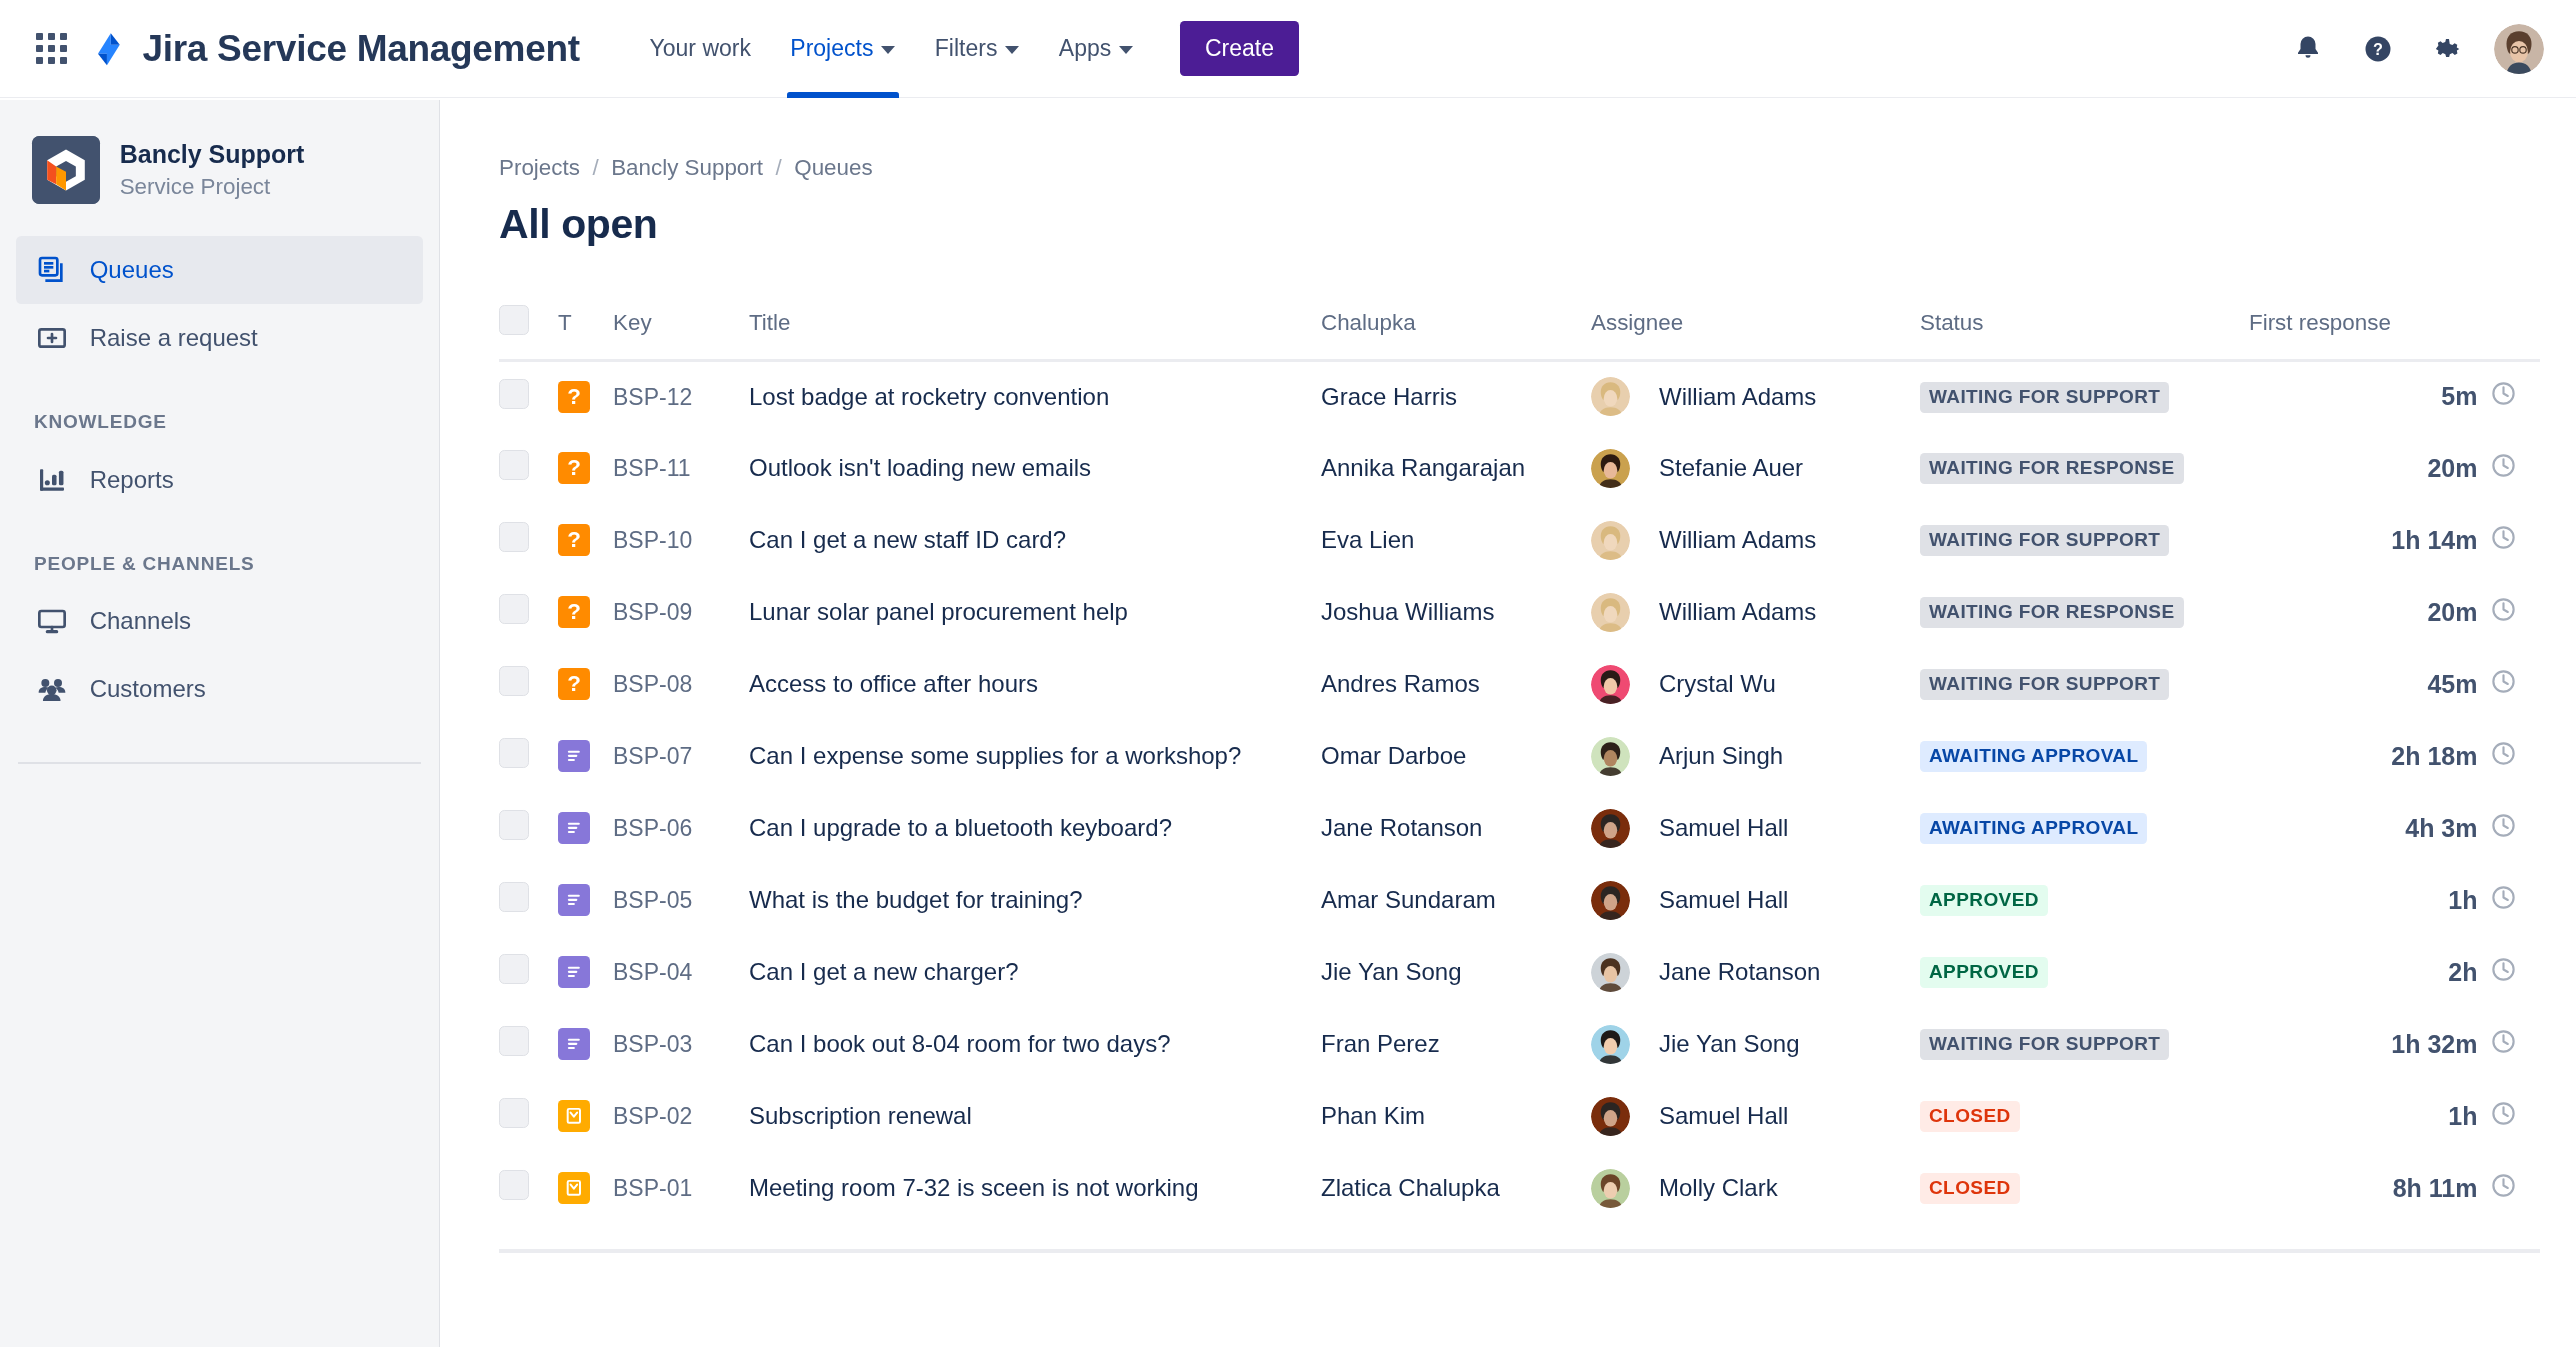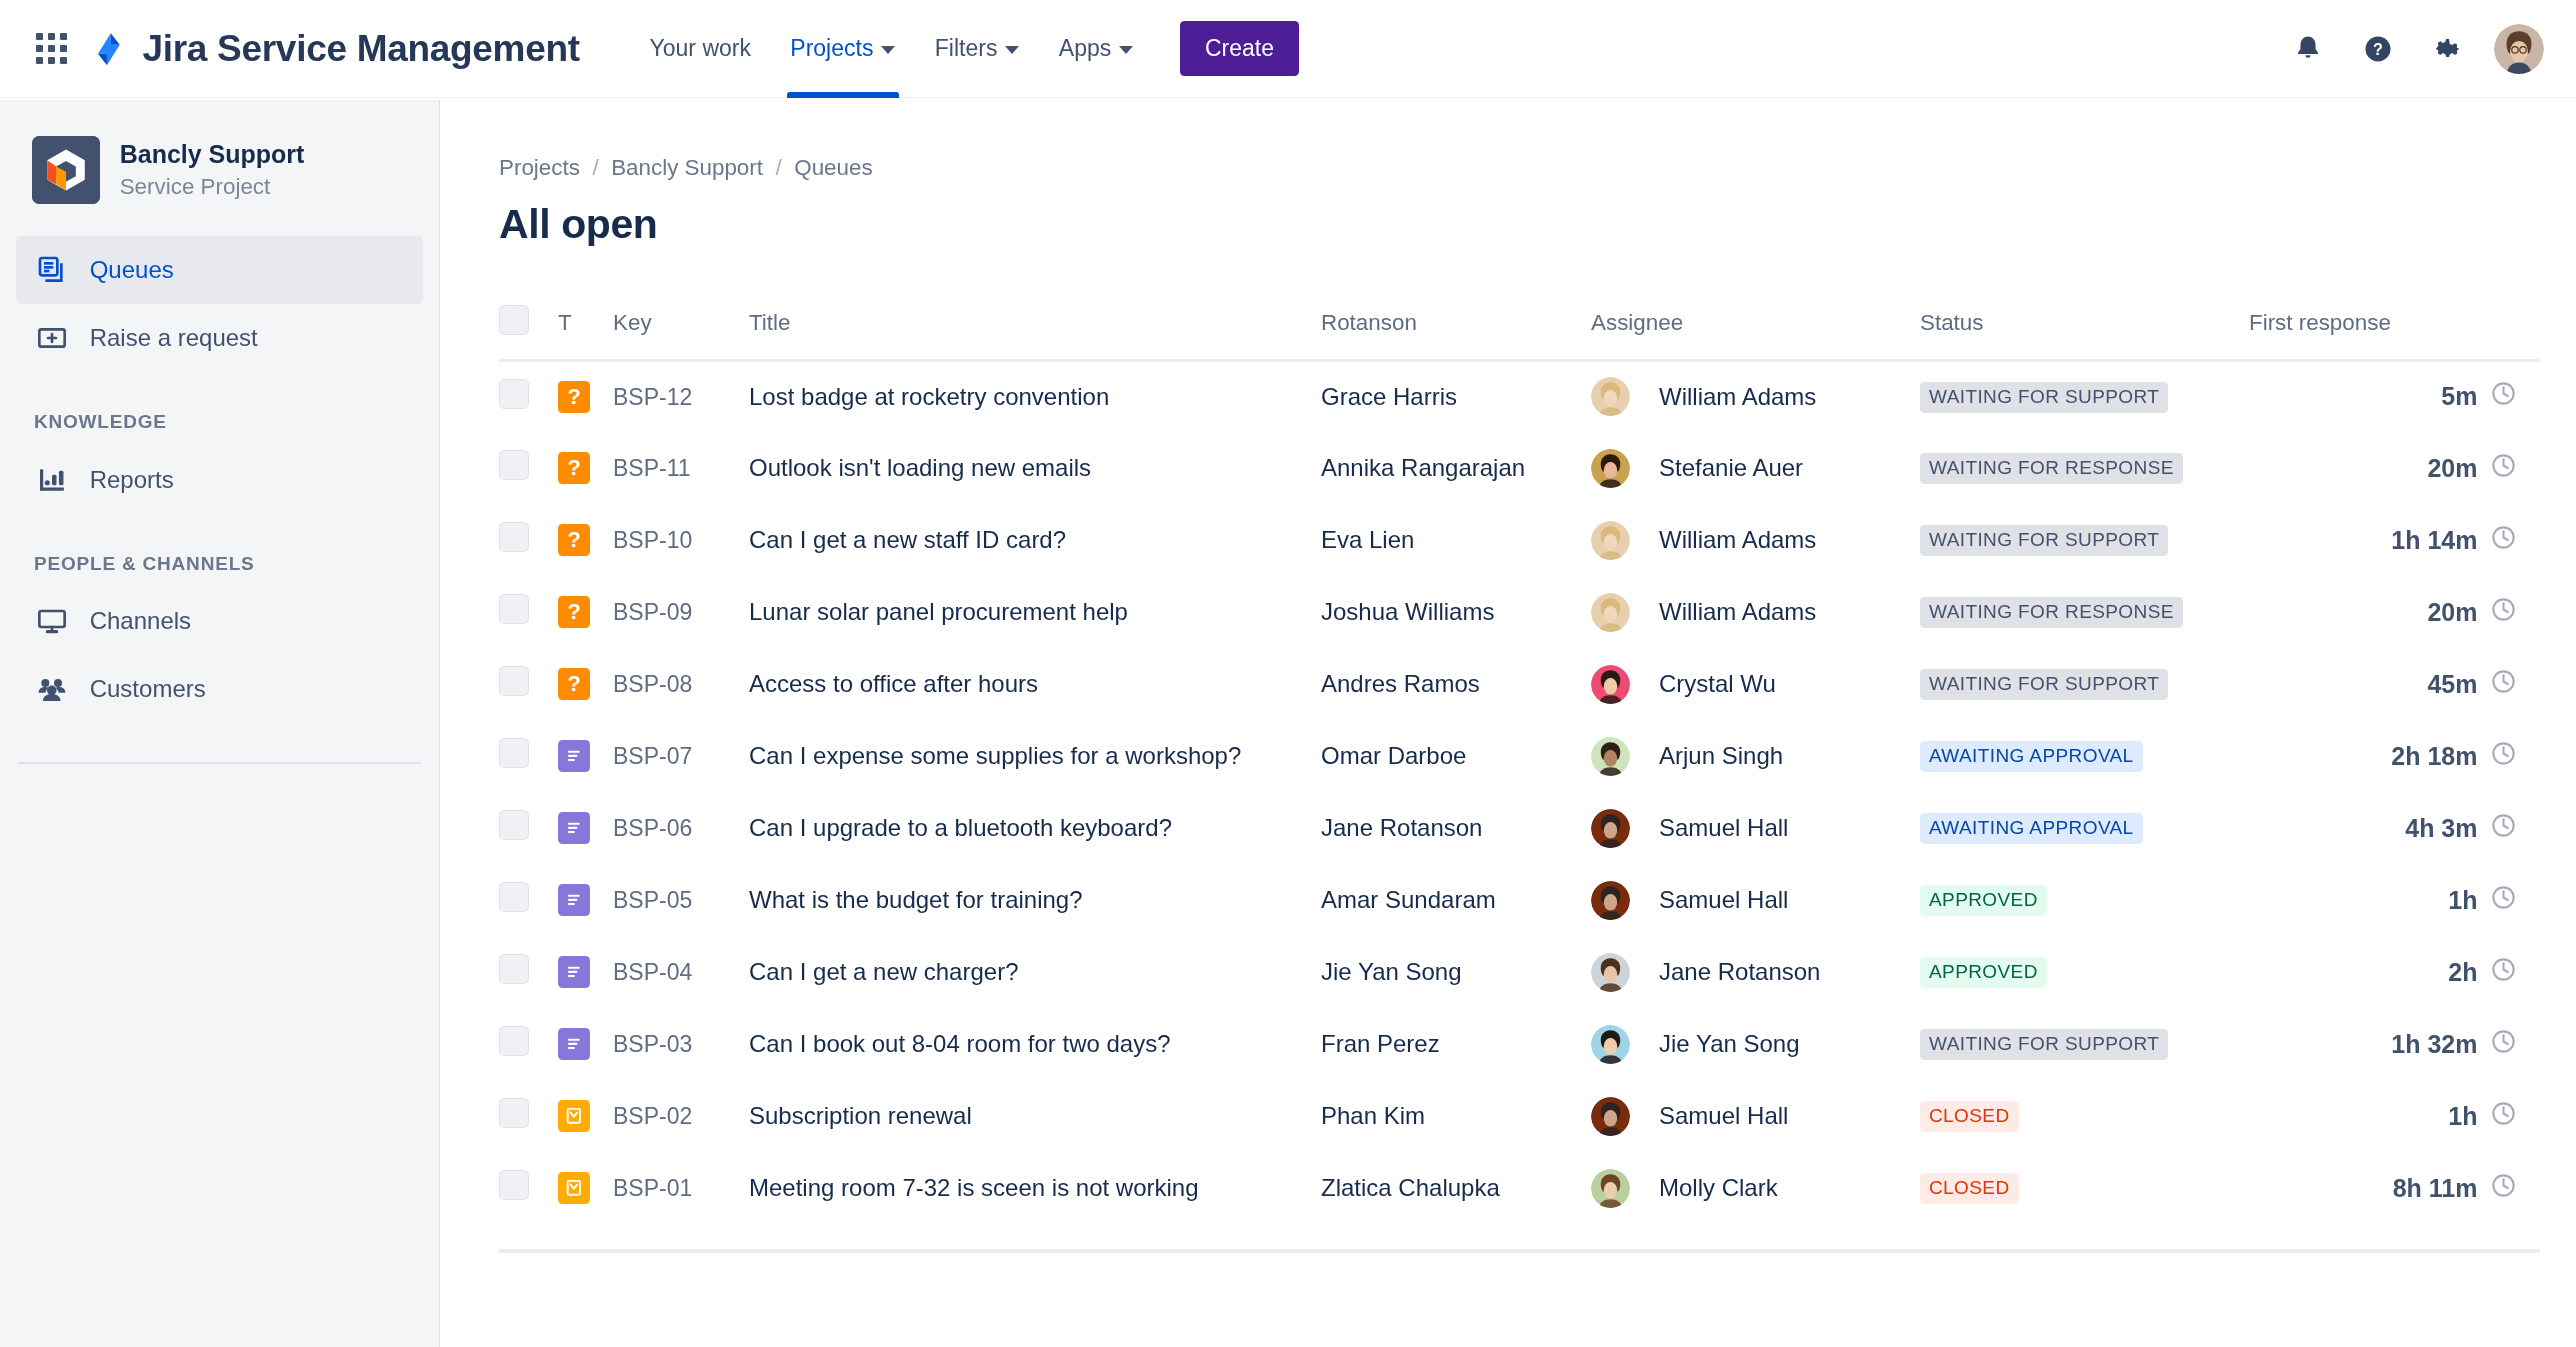--- a/index.html
+++ b/index.html
@@ -135,21 +135,21 @@
     font-size: 22.4px; font-weight: 700; color: #fff;
   }
   .key-link { color: #5e6c84; font-size: 23px; text-decoration: none; cursor: pointer; }
   .title-link { color: #172b4d; font-size: 24px; text-decoration: none; cursor: pointer; }
   .rep-txt { font-size: 24px; color: #172b4d; }
   .asg { display: flex; align-items: center; gap: 29px; }
   .asg-av { width: 39px; height: 39px; border-radius: 50%; overflow: hidden; flex: 0 0 auto; }
   .asg-name { font-size: 24px; color: #172b4d; }
 
   .badge {
-    display: inline-block; font-size: 19px; font-weight: 400;
+    display: inline-block; font-size: 19px; font-weight: 700;
     letter-spacing: 0.4px; padding: 4.5px 9px; border-radius: 4.5px;
     white-space: nowrap;
   }
   .b-grey  { background: #dfe1e6; color: #42526e; }
   .b-blue  { background: #deebff; color: #0747a6; }
   .b-green { background: #e3fcef; color: #006644; }
   .b-red   { background: #ffebe6; color: #de350b; }
 
   .fr-cell { display: flex; align-items: center; justify-content: flex-end; gap: 12.5px; padding-right: 23px; }
   .fr-txt { font-size: 25px; font-weight: 700; color: #42526e; }
@@ -356,21 +356,21 @@
           <col class="c-fr">
       </colgroup>
       <thead>
         <tr>
           <th>
             <span class="cbox" style="display:inline-block"></span>
           </th>
           <th>T</th>
           <th>Key</th>
           <th>Title</th>
-          <th>Rotanson</th>
+          <th>Chalupka</th>
           <th>Assignee</th>
           <th>Status</th>
           <th>First response</th>
         </tr>
       </thead>
       <tbody id="rows">
           <tr>
             <td><span class="cbox" style="display:inline-block"></span></td>
             <td><span><span class="type-ico" style="background:#ff8b00">?</span></span></td>
             <td><a class="key-link">BSP-12</a></td>

